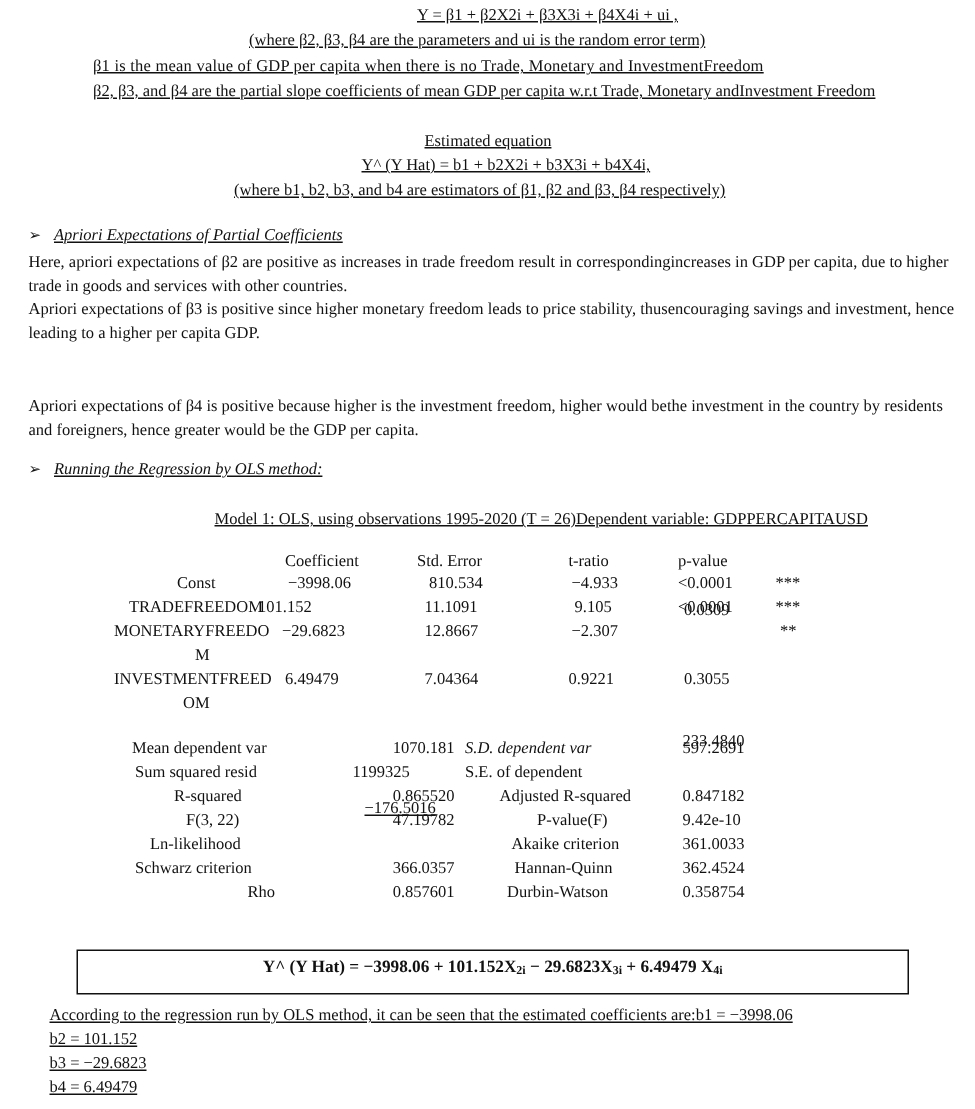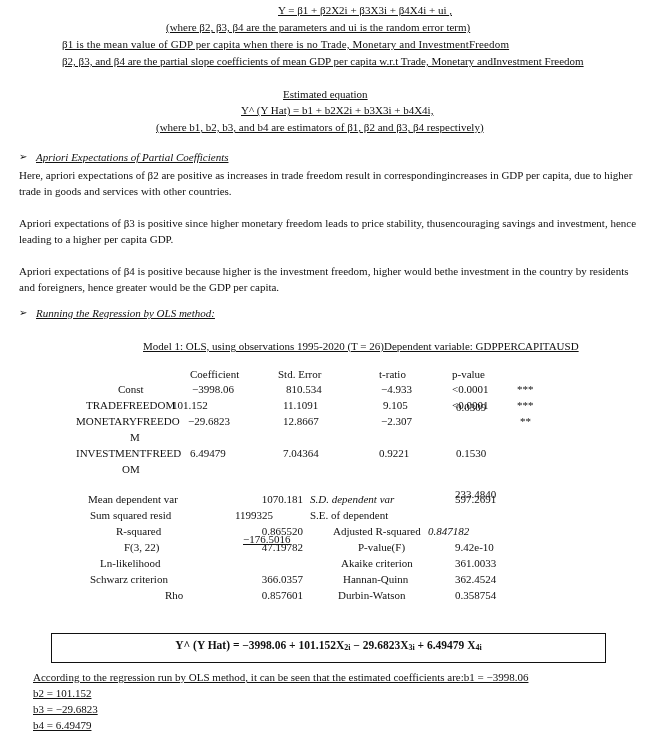--- a/index.html
+++ b/index.html
@@ -29,21 +29,21 @@
 <div class="abs" style="left:62px; top:55px;">β2, β3, and β4 are the partial slope coefficients of mean GDP per capita w.r.t Trade, Monetary andInvestment Freedom</div>
 
 <div class="abs" style="left:283px; top:88px;">Estimated equation</div>
 <div class="abs" style="left:241px; top:104px;">Y^ (Y Hat) = b1 + b2X2i + b3X3i + b4X4i,</div>
 <div class="abs" style="left:156px; top:121px;">(where b1, b2, b3, and b4 are estimators of β1, β2 and β3, β4 respectively)</div>
 
 <span class="bullet" style="left:19px; top:151px;">➢</span>
 <div class="abs italic" style="left:36px; top:151px;">Apriori Expectations of Partial Coefficients</div>
 
 <div class="para" style="top:167px;">Here, apriori expectations of β2 are positive as increases in trade freedom result in correspondingincreases in GDP per capita, due to higher trade in goods and services with other countries.</div>
-<div class="para" style="top:215px;">Apriori expectations of β3 is positive since higher monetary freedom leads to price stability, thusencouraging savings and investment, hence leading to a higher per capita GDP.</div>
+<div class="para" style="top:198px;">Apriori expectations of β3 is positive since higher monetary freedom leads to price stability, thusencouraging savings and investment, hence leading to a higher per capita GDP.</div>
 <div class="para" style="top:263px;">Apriori expectations of β4 is positive because higher is the investment freedom, higher would bethe investment in the country by residents and foreigners, hence greater would be the GDP per capita.</div>
 
 <span class="bullet" style="left:19px; top:307px;">➢</span>
 <div class="abs italic" style="left:36px; top:307px;">Running the Regression by OLS method:</div>
 
 <div class="abs" style="left:143px; top:340px;">Model 1: OLS, using observations 1995-2020 (T = 26)Dependent variable: GDPPERCAPITAUSD</div>
 
 <div>
   <div class="cell" style="left:190px; top:368px;">Coefficient</div>
   <div class="cell" style="left:278px; top:368px;">Std. Error</div>
@@ -77,42 +77,42 @@
     <div class="cell" style="left:456px; top:401px;">0.0309</div>
     <div class="cell" style="left:520px; top:415px;">**</div>
   </div>
 
   <div>
     <div class="cell" style="left:76px; top:447px;">INVESTMENTFREED</div>
     <div class="cell" style="left:122px; top:463px;">OM</div>
     <div class="cell" style="left:190px; top:447px;">6.49479</div>
     <div class="cell" style="left:283px; top:447px;">7.04364</div>
     <div class="cell" style="left:379px; top:447px;">0.9221</div>
-    <div class="cell" style="left:456px; top:447px;">0.1530</div>
+    <div class="cell" style="left:456px; top:447px;">0.3055</div>
   </div>
 </div>
 
 <div>
   <div>
     <div class="cell" style="left:88px; top:493px;">Mean dependent var</div>
     <div class="cell" style="left:253px; top:493px; width:50px; text-align:right;">1070.181</div>
     <div class="cell" style="left:310px; top:493px;font-style:italic;">S.D. dependent var</div>
     <div class="cell" style="left:455px; top:493px;">597.2691</div>
   </div>
   <div>
     <div class="cell" style="left:90px; top:509px;">Sum squared resid</div>
     <div class="cell" style="left:235px; top:509px;">1199325</div>
     <div class="cell" style="left:310px; top:509px;">S.E. of dependent</div>
     <div class="cell" style="left:455px; top:488px;">233.4840</div>
   </div>
   <div>
     <div class="cell" style="left:116px; top:525px;">R-squared</div>
     <div class="cell" style="left:253px; top:525px; width:50px; text-align:right;">0.865520</div>
     <div class="cell" style="left:333px; top:525px;">Adjusted R-squared</div>
-    <div class="cell" style="left:428px; top:525px;font-style:italic;">0.847182</div>
+    <div class="cell" style="left:455px; top:525px;">0.847182</div>
   </div>
   <div>
     <div class="cell" style="left:124px; top:541px;">F(3, 22)</div>
     <div class="cell" style="left:253px; top:541px; width:50px; text-align:right;">47.19782</div>
     <div class="cell" style="left:358px; top:541px;">P-value(F)</div>
     <div class="cell" style="left:455px; top:541px;">9.42e-10</div>
   </div>
   <div>
     <div class="cell" style="left:100px; top:557px;">Ln-likelihood</div>
     <div class="cell" style="left:243px; top:533px; width:60px; text-decoration:underline;">−176.5016</div>

